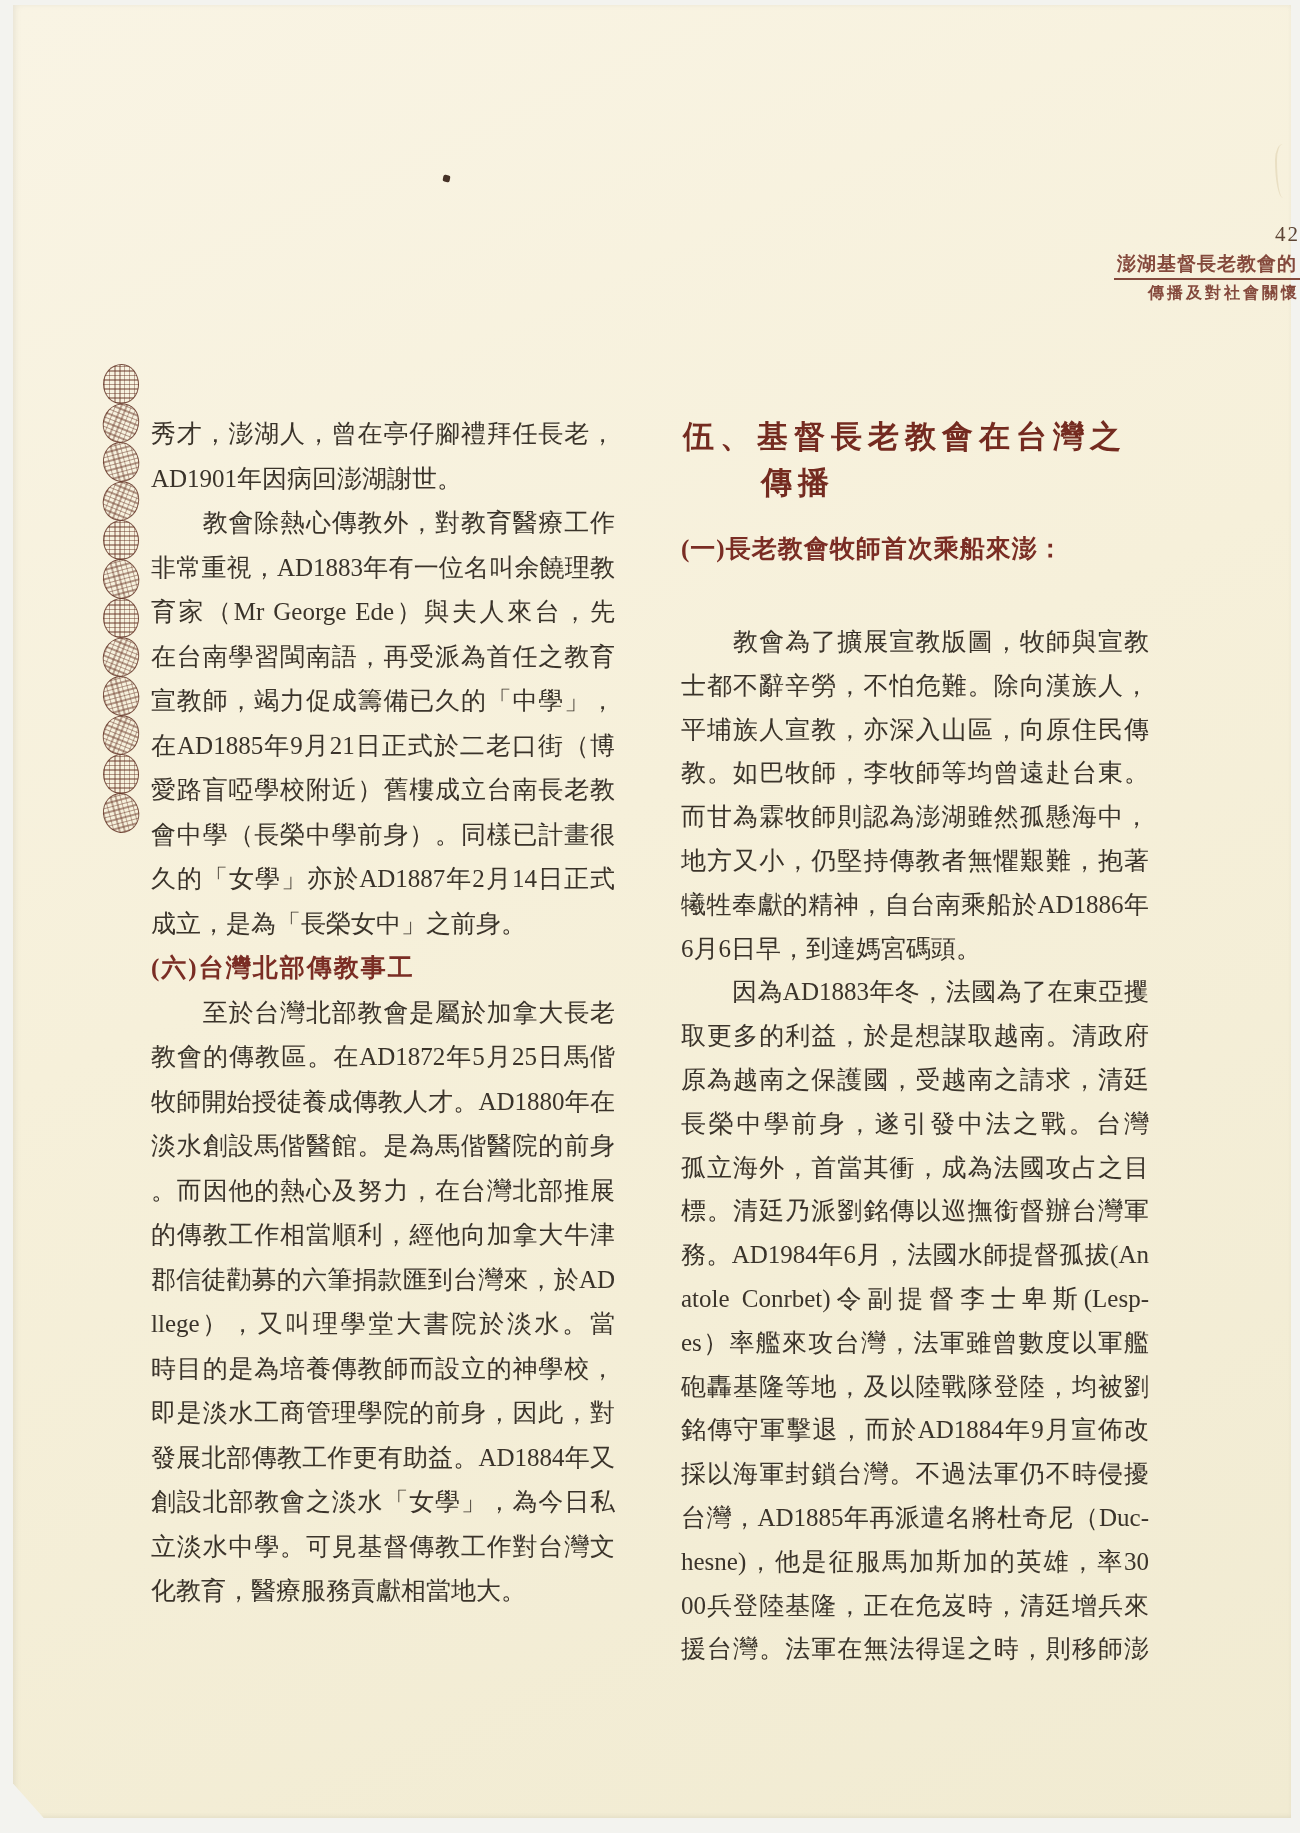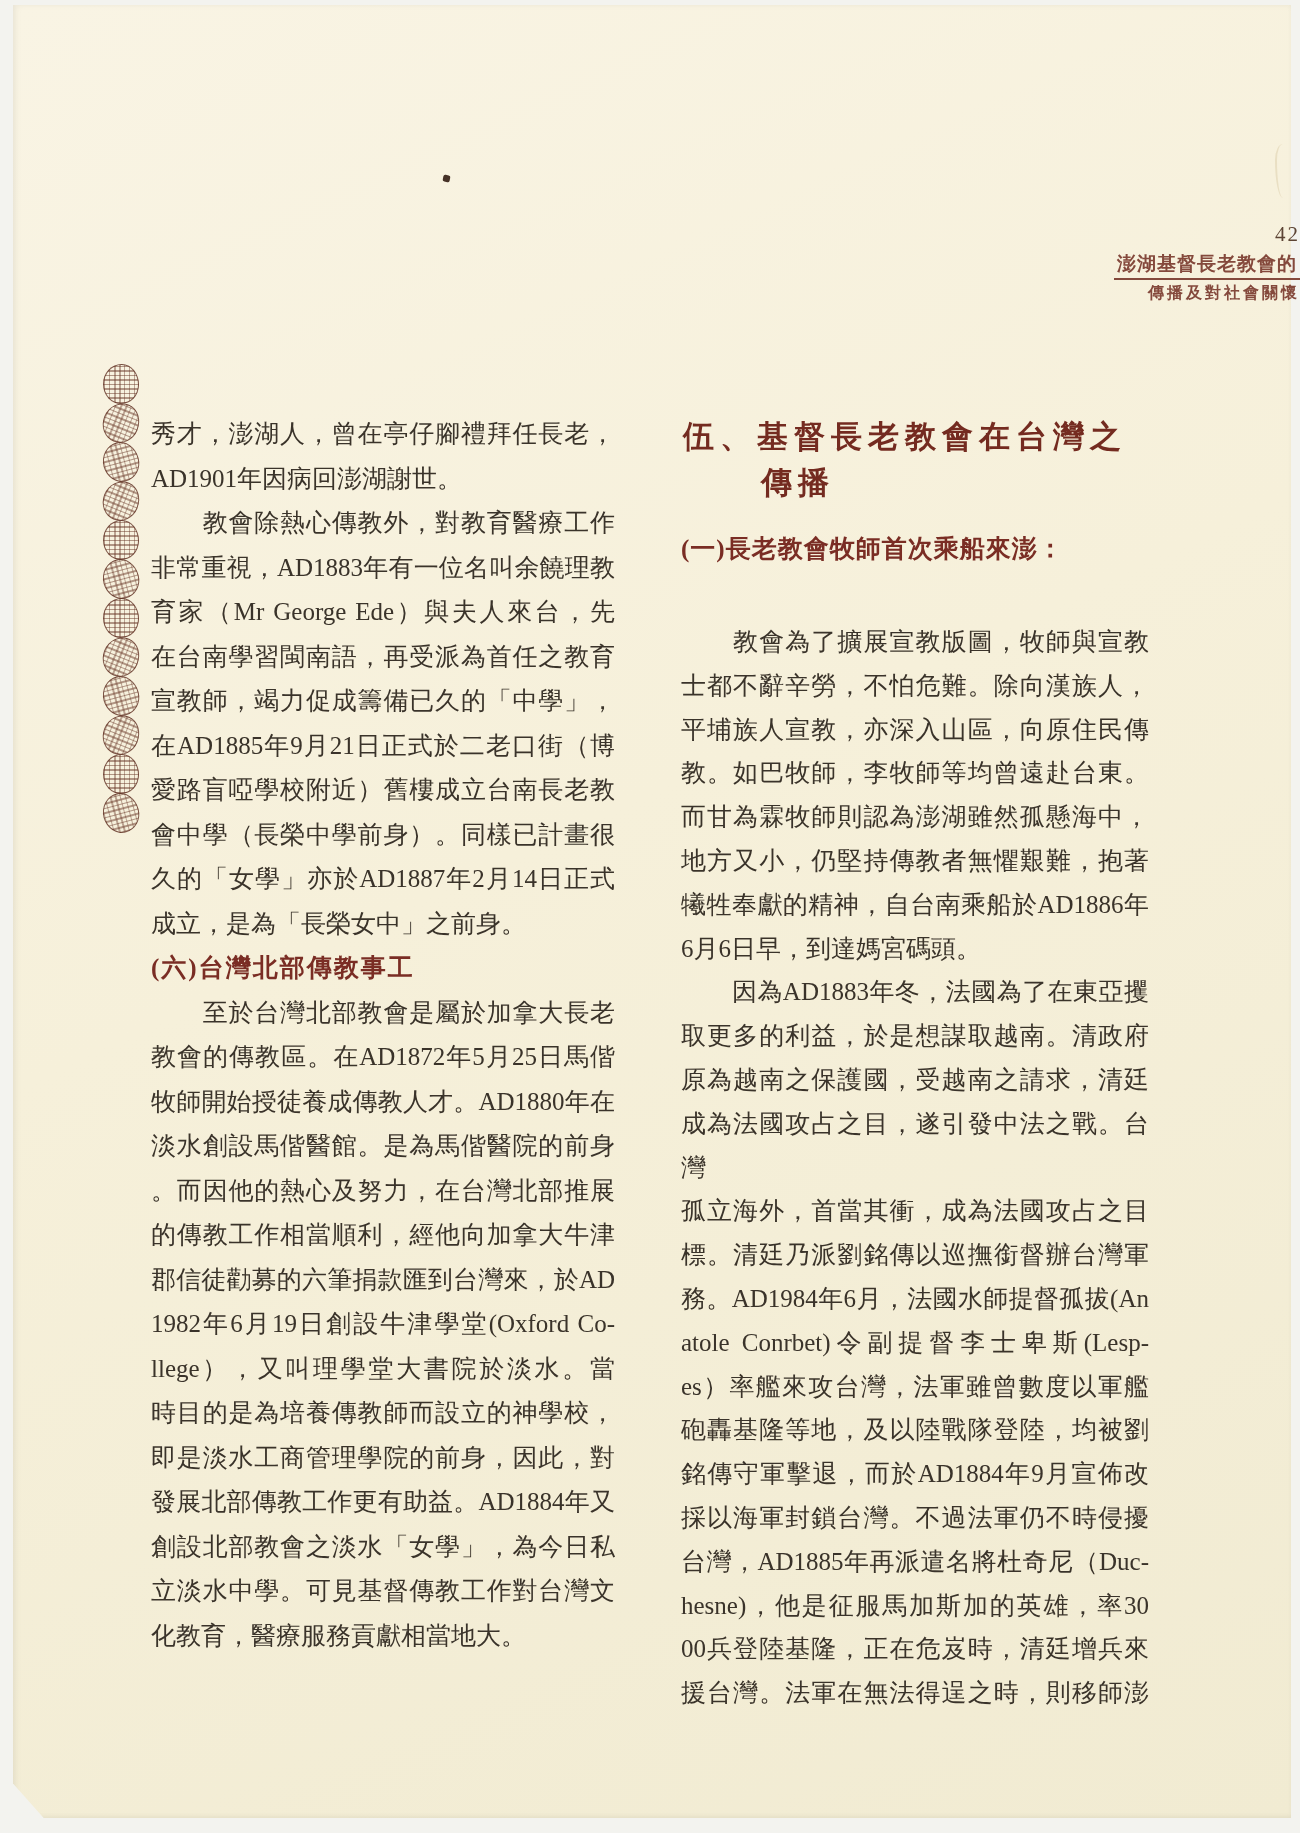--- a/index.html
+++ b/index.html
@@ -114,21 +114,20 @@
     <div class="line j">久的「女學」亦於AD1887年2月14日正式</div>
     <div class="line l">成立，是為「長榮女中」之前身。</div>
     <div class="line sub">(六)台灣北部傳教事工</div>
     <div class="line j">　　至於台灣北部教會是屬於加拿大長老</div>
     <div class="line j">教會的傳教區。在AD1872年5月25日馬偕</div>
     <div class="line j">牧師開始授徒養成傳教人才。AD1880年在</div>
     <div class="line j">淡水創設馬偕醫館。是為馬偕醫院的前身</div>
     <div class="line j">。而因他的熱心及努力，在台灣北部推展</div>
     <div class="line j">的傳教工作相當順利，經他向加拿大牛津</div>
     <div class="line j">郡信徒勸募的六筆捐款匯到台灣來，於AD</div>
-    <div class="line j">1982年6月19日創設牛津學堂(Oxford Co-</div>
     <div class="line j">llege），又叫理學堂大書院於淡水。當</div>
     <div class="line j">時目的是為培養傳教師而設立的神學校，</div>
     <div class="line j">即是淡水工商管理學院的前身，因此，對</div>
     <div class="line j">發展北部傳教工作更有助益。AD1884年又</div>
     <div class="line j">創設北部教會之淡水「女學」，為今日私</div>
     <div class="line j">立淡水中學。可見基督傳教工作對台灣文</div>
     <div class="line l">化教育，醫療服務貢獻相當地大。</div>
   </div>
 
 <div class="section-heading">
@@ -143,21 +142,21 @@
     <div class="line j">士都不辭辛勞，不怕危難。除向漢族人，</div>
     <div class="line j">平埔族人宣教，亦深入山區，向原住民傳</div>
     <div class="line j">教。如巴牧師，李牧師等均曾遠赴台東。</div>
     <div class="line j">而甘為霖牧師則認為澎湖雖然孤懸海中，</div>
     <div class="line j">地方又小，仍堅持傳教者無懼艱難，抱著</div>
     <div class="line j">犧牲奉獻的精神，自台南乘船於AD1886年</div>
     <div class="line l">6月6日早，到達媽宮碼頭。</div>
     <div class="line j">　　因為AD1883年冬，法國為了在東亞攫</div>
     <div class="line j">取更多的利益，於是想謀取越南。清政府</div>
     <div class="line j">原為越南之保護國，受越南之請求，清廷</div>
-    <div class="line j">成為法國攻占之目，遂引發中法之戰。台灣</div>
+    <div class="line j">長榮中學前身，遂引發中法之戰。台灣</div>
     <div class="line j">孤立海外，首當其衝，成為法國攻占之目</div>
     <div class="line j">標。清廷乃派劉銘傳以巡撫銜督辦台灣軍</div>
     <div class="line j">務。AD1984年6月，法國水師提督孤拔(An</div>
     <div class="line j">atole Conrbet)令副提督李士卑斯(Lesp-</div>
     <div class="line j">es）率艦來攻台灣，法軍雖曾數度以軍艦</div>
     <div class="line j">砲轟基隆等地，及以陸戰隊登陸，均被劉</div>
     <div class="line j">銘傳守軍擊退，而於AD1884年9月宣佈改</div>
     <div class="line j">採以海軍封鎖台灣。不過法軍仍不時侵擾</div>
     <div class="line j">台灣，AD1885年再派遣名將杜奇尼（Duc-</div>
     <div class="line j">hesne)，他是征服馬加斯加的英雄，率30</div>

